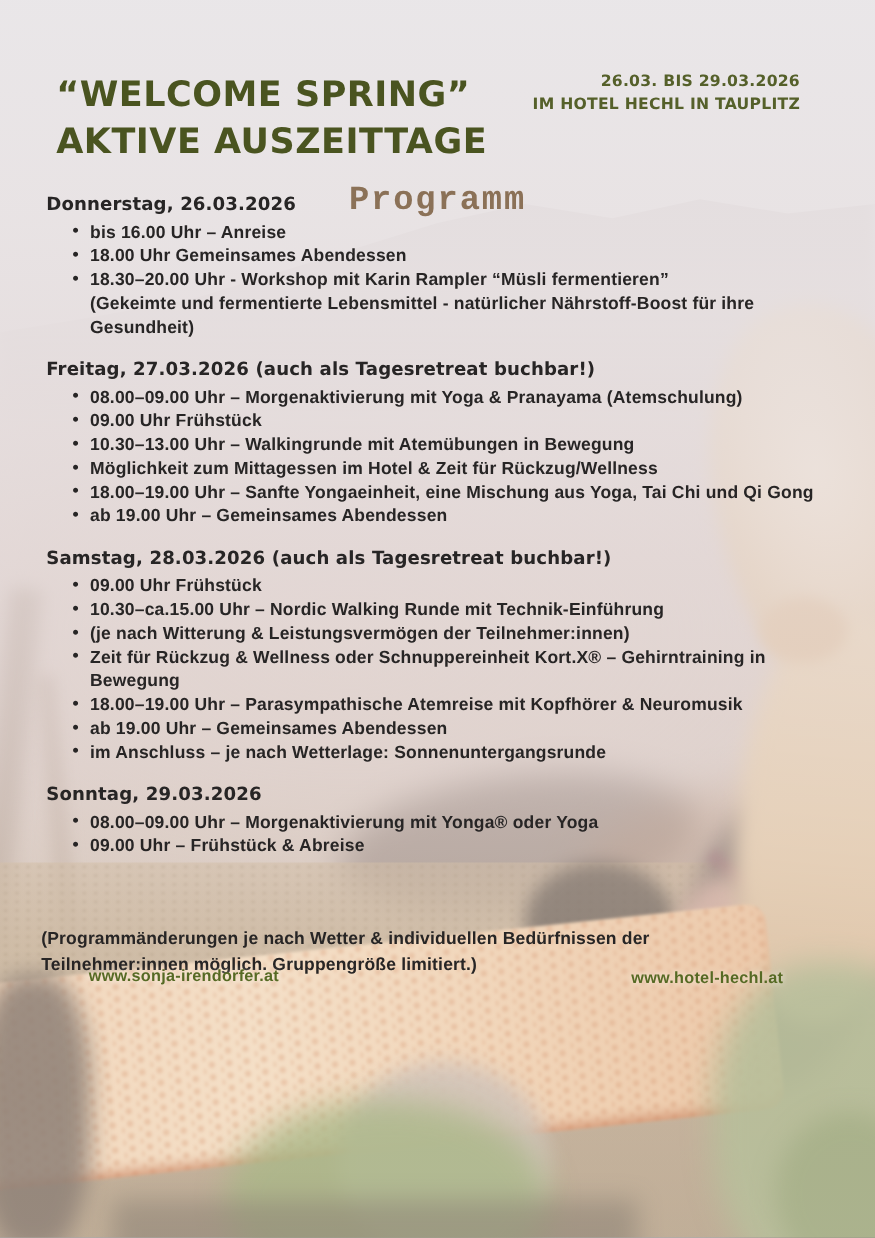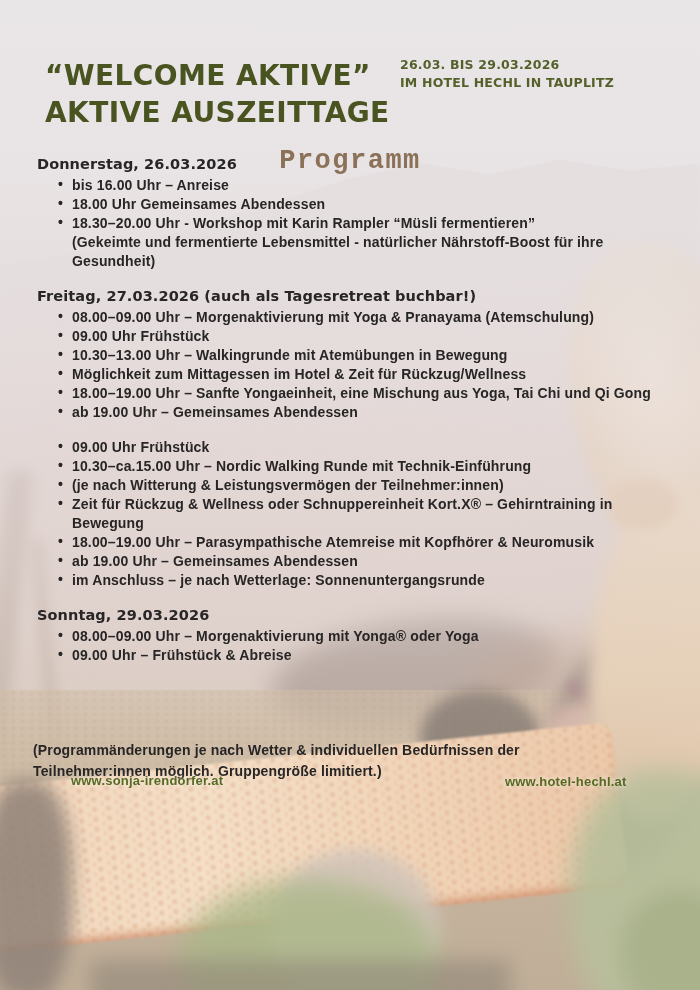--- a/index.html
+++ b/index.html
@@ -66,21 +66,21 @@
   .ph-shadowB{left:90px;top:960px;width:420px;height:60px;background:#4c4234;opacity:.55;filter:blur(10px);}
   .ph-wash{inset:0;background:linear-gradient(180deg,
      rgba(234,231,233,.94) 0%,rgba(234,229,230,.88) 16%,rgba(233,226,226,.80) 30%,
      rgba(234,224,222,.68) 45%,rgba(236,225,220,.57) 58%,rgba(240,229,221,.46) 68%,
      rgba(243,232,223,.38) 76%,rgba(245,234,224,.36) 88%,rgba(244,233,223,.38) 100%);}
   
   .content{position:absolute;inset:0;z-index:5;color:#272525;}
   .title{position:absolute;left:45px;top:38px;
     font-family:"DejaVu Sans",sans-serif;font-weight:bold;
     font-size:28px;line-height:37px;letter-spacing:.4px;color:#4a5420;}
-  .dates{position:absolute;left:400px;top:56px;width:240px;text-align:left;
+  .dates{position:absolute;left:400px;top:56px;width:240px;text-align:right;
     font-family:"DejaVu Sans",sans-serif;font-weight:bold;
     font-size:12.5px;line-height:18px;letter-spacing:.2px;color:#55602a;}
   .program{position:absolute;left:0;top:124px;width:700px;text-align:center;
     font-family:Liberation Mono, monospace;font-weight:bold;
     font-size:27px;letter-spacing:1.5px;color:#8b7157;}
   .schedule{position:absolute;left:37px;top:155px;width:648px;}
   .day{margin:0 0 16px 0;}
   .day h3{margin:0 0 2px 0;font-family:"DejaVu Sans",sans-serif;
     font-size:14.5px;font-weight:bold;line-height:19px;letter-spacing:.1px;}
   .day ul{margin:0;padding:0;list-style:none;}
@@ -125,21 +125,21 @@
     <div class="ph-green1"></div>
     <div class="ph-green2"></div>
     <div class="ph-green3"></div>
     <div class="ph-shadowB"></div>
     <div class="ph-wash"></div>
   </div>
 
   <div class="content">
 
     <header>
-      <h1 class="title"><span>“WELCOME AKTIVE”</span><br>
+      <h1 class="title"><span>“WELCOME SPRING”</span><br>
         <span>AKTIVE AUSZEITTAGE</span>
       </h1>
       <div class="dates">
         <span>26.03. BIS 29.03.2026</span><br>
         <span>IM HOTEL HECHL IN TAUPLITZ</span>
       </div>
     </header>
 
     <h2 class="program">Programm</h2>
 
@@ -162,20 +162,21 @@
           <li>08.00–09.00 Uhr – Morgenaktivierung mit Yoga &amp; Pranayama (Atemschulung)</li>
           <li>09.00 Uhr Frühstück</li>
           <li>10.30–13.00 Uhr – Walkingrunde mit Atemübungen in Bewegung</li>
           <li>Möglichkeit zum Mittagessen im Hotel &amp; Zeit für Rückzug/Wellness</li>
           <li>18.00–19.00 Uhr – Sanfte Yongaeinheit, eine Mischung aus Yoga, Tai Chi und Qi Gong</li>
           <li>ab 19.00 Uhr – Gemeinsames Abendessen</li>
         </ul>
       </section>
 
       <section class="day">
+        <h3>Samstag, 28.03.2026 (auch als Tagesretreat buchbar!)</h3>
         <ul>
           <li>09.00 Uhr Frühstück</li>
           <li>10.30–ca.15.00 Uhr – Nordic Walking Runde mit Technik-Einführung</li>
           <li>(je nach Witterung &amp; Leistungsvermögen der Teilnehmer:innen)</li>
           <li>Zeit für Rückzug &amp; Wellness oder Schnuppereinheit Kort.X® – Gehirntraining in
 Bewegung</li>
           <li>18.00–19.00 Uhr – Parasympathische Atemreise mit Kopfhörer &amp; Neuromusik</li>
           <li>ab 19.00 Uhr – Gemeinsames Abendessen</li>
           <li>im Anschluss – je nach Wetterlage: Sonnenuntergangsrunde</li>
         </ul>

